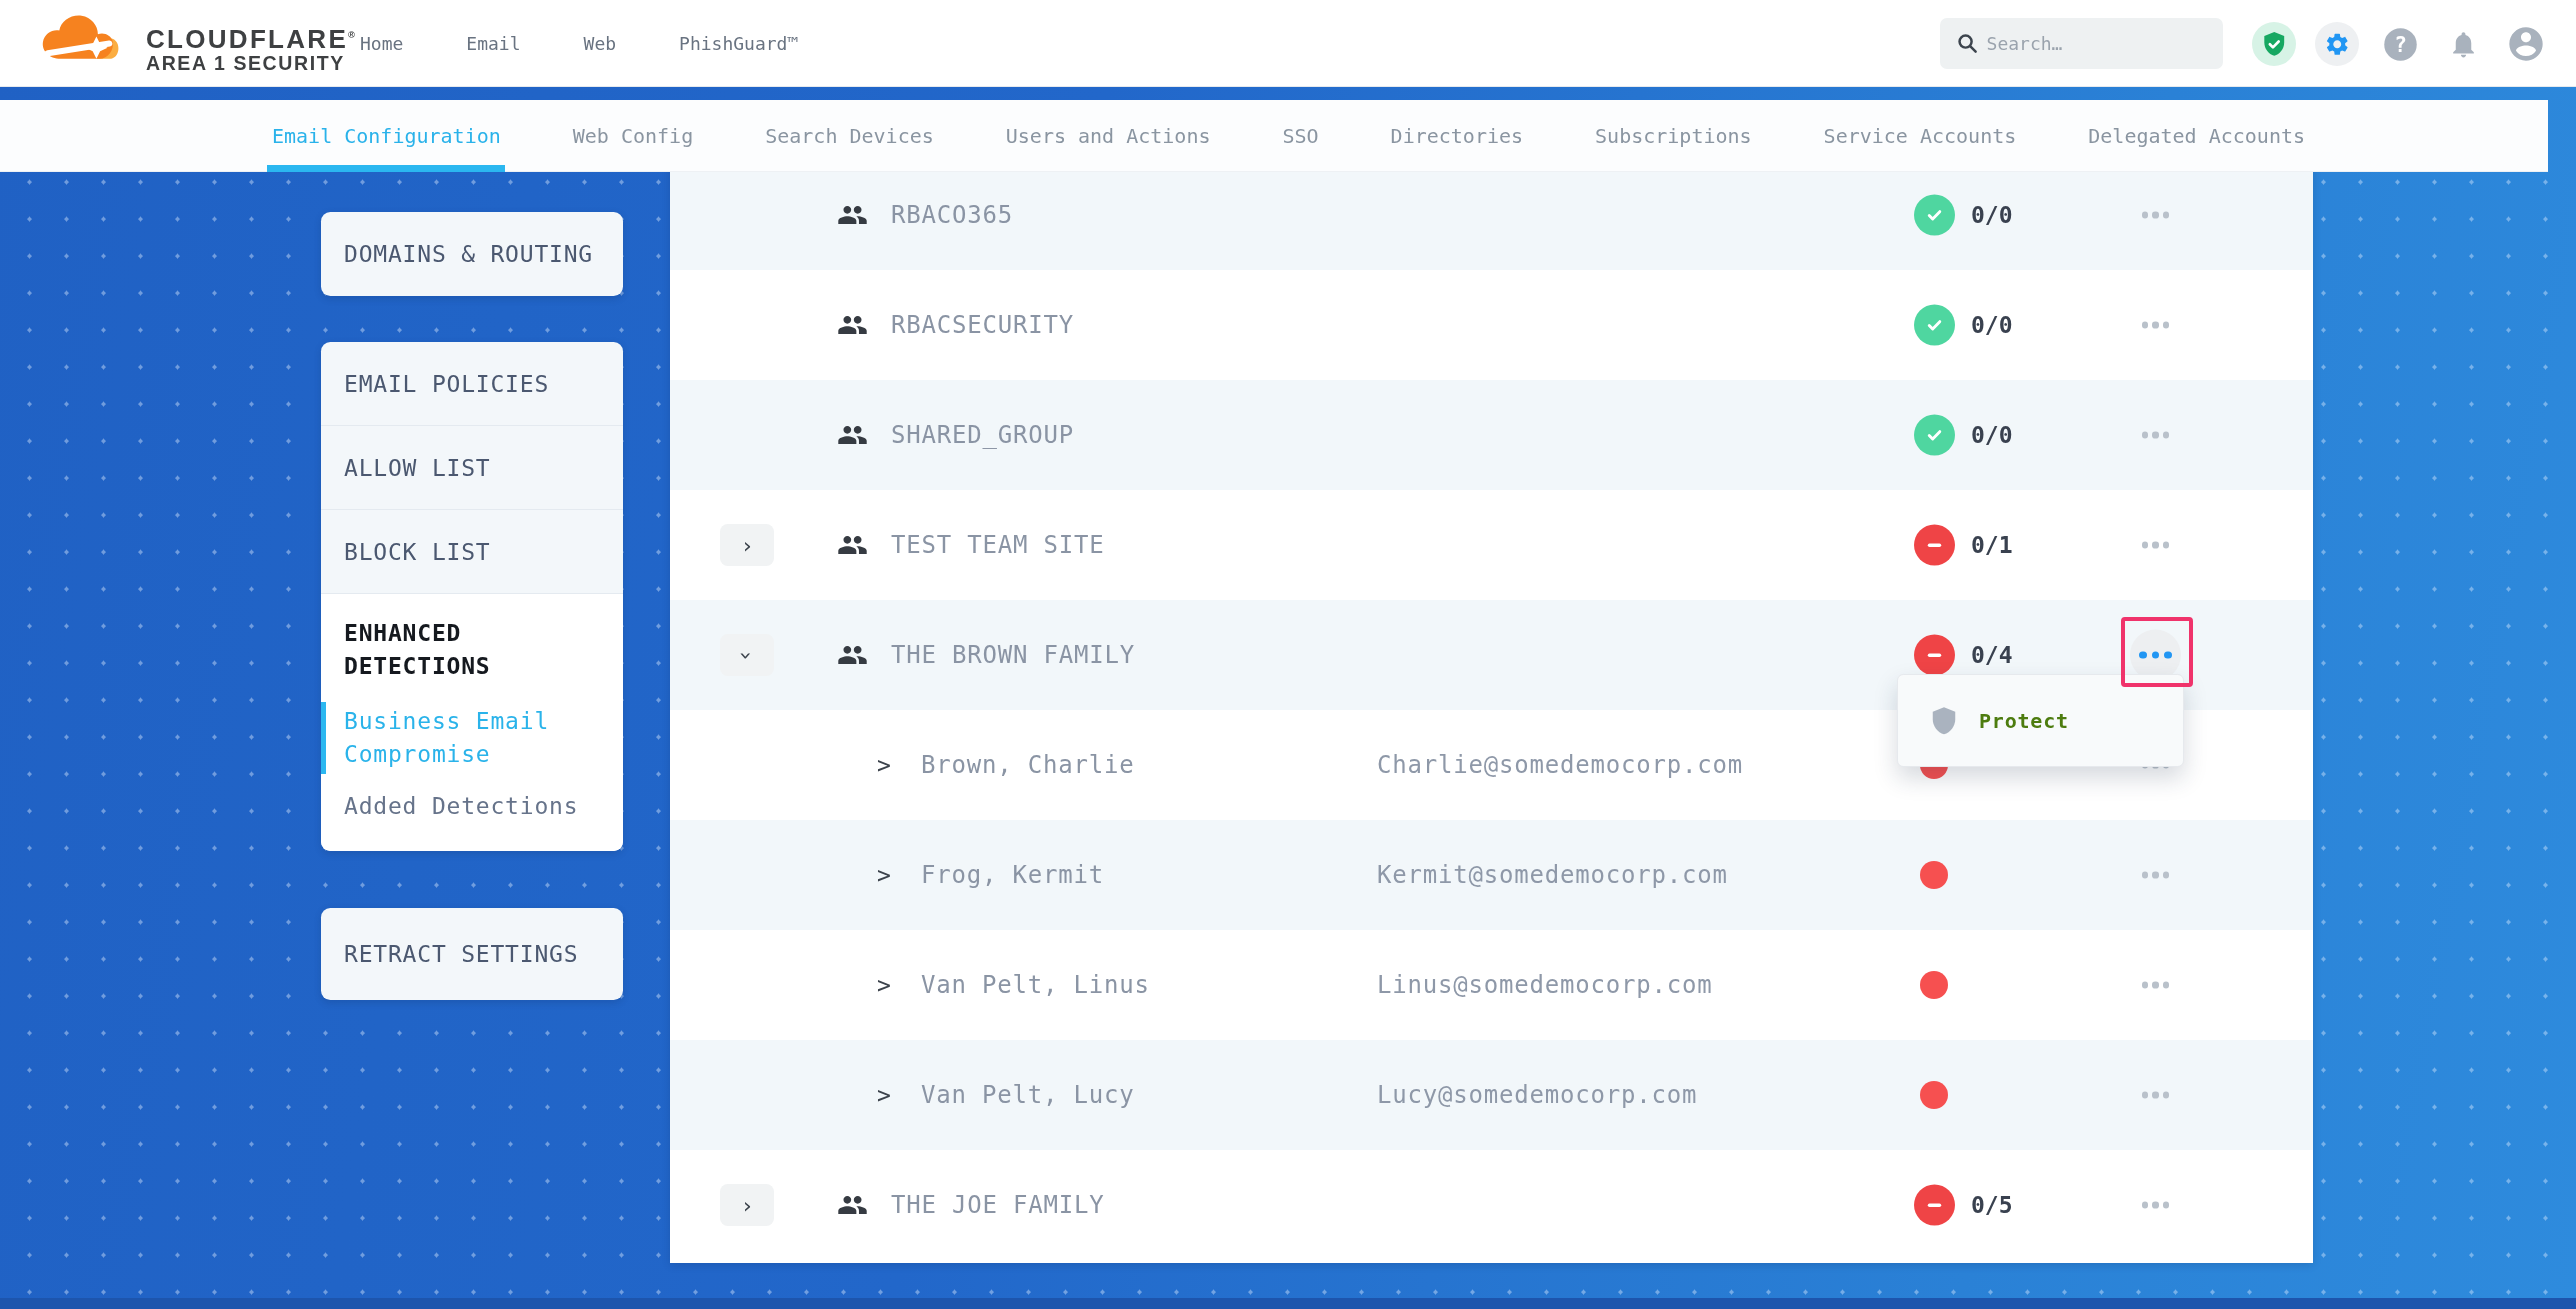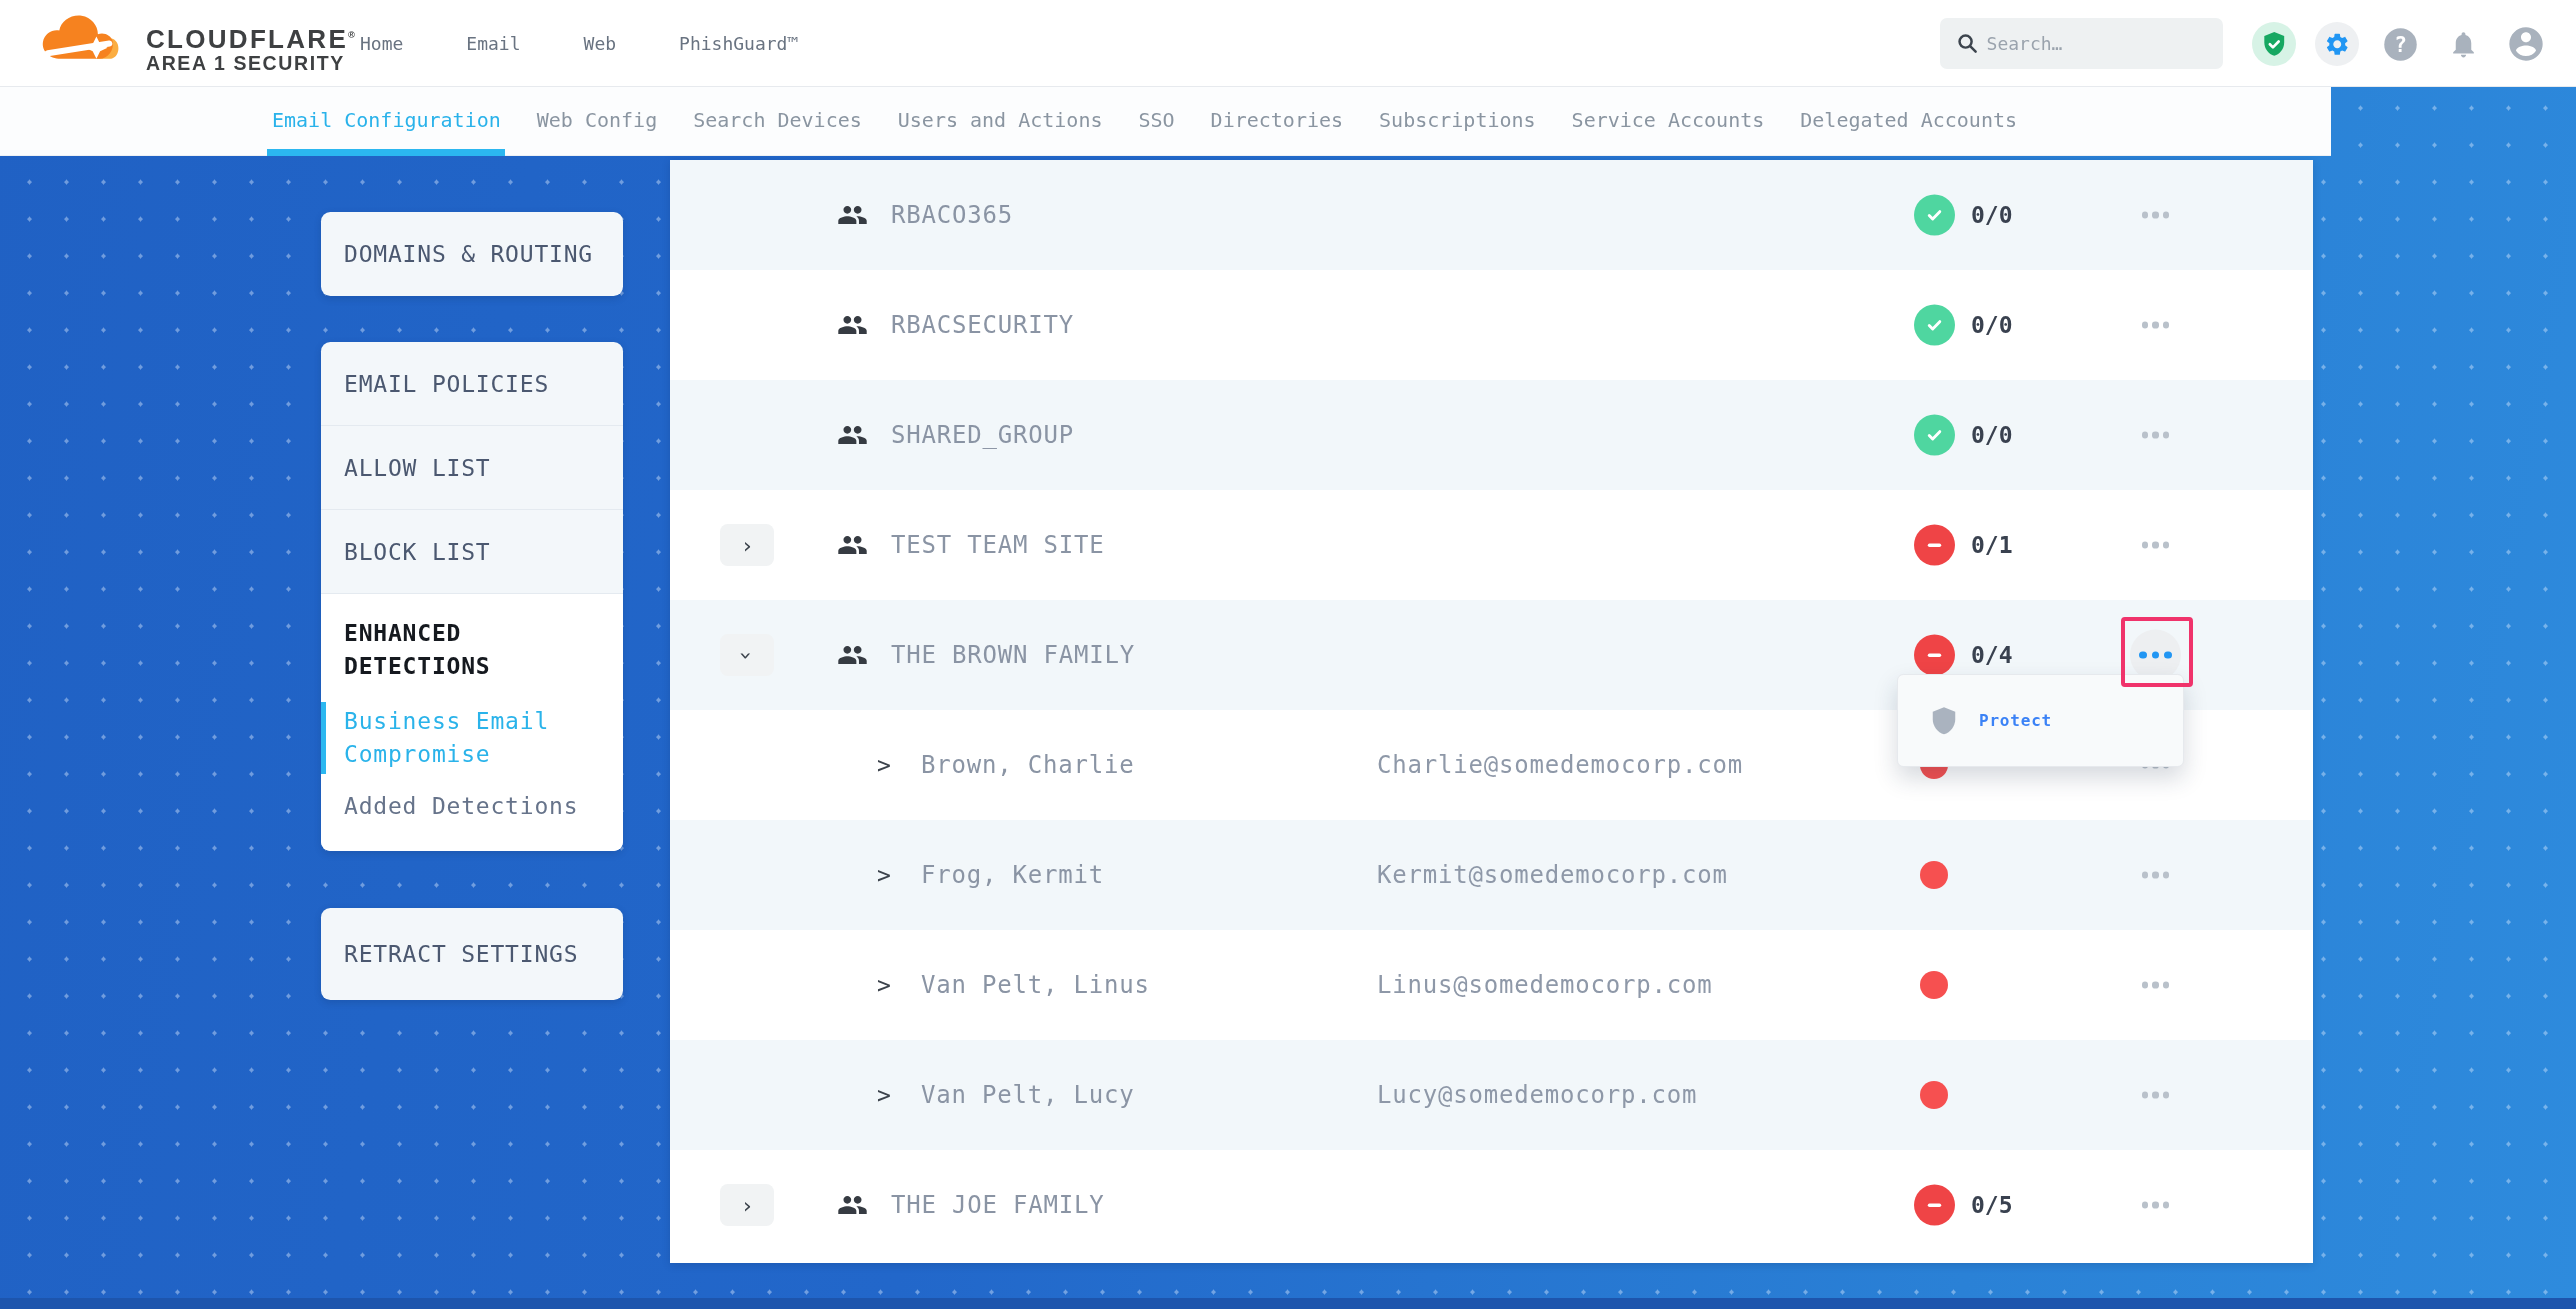--- a/index.html
+++ b/index.html
@@ -30,22 +30,22 @@
   .search-box input { border:none; outline:none; background:transparent; font-family:inherit;
     font-size:18px; color:#4a525c; width:100%; margin-left:8px; }
   .search-box input::placeholder { color:#9aa3ad; }
   .hdr-icons { position:absolute; left:2252px; top:22px; width:296px; height:44px; display:flex;
     justify-content:space-between; align-items:center; }
   .hicon { width:44px; height:44px; border-radius:50%; display:flex; align-items:center; justify-content:center; cursor:pointer; }
   .hicon.shield-bg { background:#d7f3e6; }
   .hicon.gear-bg { background:#eef0f2; }
 
   
-  .tabbar { position:absolute; left:0; top:84px; width:2331px; height:72px; background:#fcfdfe;
-    display:flex; align-items:center; padding-left:272px; gap:36px; z-index:19;
+  .tabbar { position:absolute; left:0; top:100px; width:2548px; height:72px; background:#fcfdfe;
+    display:flex; align-items:center; padding-left:272px; gap:72px; z-index:19;
     border-bottom:0.8px solid #eef1f4; }
   .tab { font-size:20px; color:#8a95a1; cursor:pointer; position:relative; height:72px;
     display:flex; align-items:center; }
   .tab.active { color:#29b2ea; }
   .tab.active::after { content:''; position:absolute; left:-4.7px; right:-4.7px; bottom:0; height:6.2px; background:#2bb7f0; }
 
   
   .side-card { position:absolute; left:321px; width:302px; background:#f3f7fa; border-radius:9.3px;
     box-shadow:0 2.3px 7.8px rgba(15,45,95,.20); overflow:hidden; z-index:10; }
   .card-domains { top:212px; height:84px; }
@@ -85,21 +85,21 @@
   .dots-btn { left:1462px; width:47px; height:47px; display:flex; align-items:center; justify-content:center;
     gap:4.7px; cursor:pointer; background:transparent; border:none; border-radius:50%; }
   .dots-btn i { width:6.2px; height:6.2px; border-radius:50%; background:#b9c1ca; }
   .dots-btn.hl { width:51px; height:51px; left:1460px; background:#edeff1; }
   .dots-btn.hl i { width:7.8px; height:7.8px; background:#2196f3; }
 
   
   .protect-menu { position:absolute; left:1897px; top:674px; width:287px; height:93px; background:#f8fafb;
     border:0.8px solid #e6e9ed; border-radius:6.2px; box-shadow:0 11px 23px rgba(30,45,70,.18);
     display:flex; align-items:center; padding-left:31px; z-index:25; cursor:pointer; }
-  .protect-label { margin-left:20px; font-size:16px; font-weight:bold; color:#3b82f6; letter-spacing:0.8px; }
+  .protect-label { margin-left:20px; font-size:20px; font-weight:bold; color:#4d7c0f; letter-spacing:0.8px; }
   .hl-box { position:absolute; left:2121px; top:617px; width:72px; height:70px;
     border:4.7px solid #f0336b; border-radius:3.9px; z-index:30; }
 </style>
 </head>
 <body>
 
 <div class="screen">
 
   <header class="topbar">
     <div class="logo">

